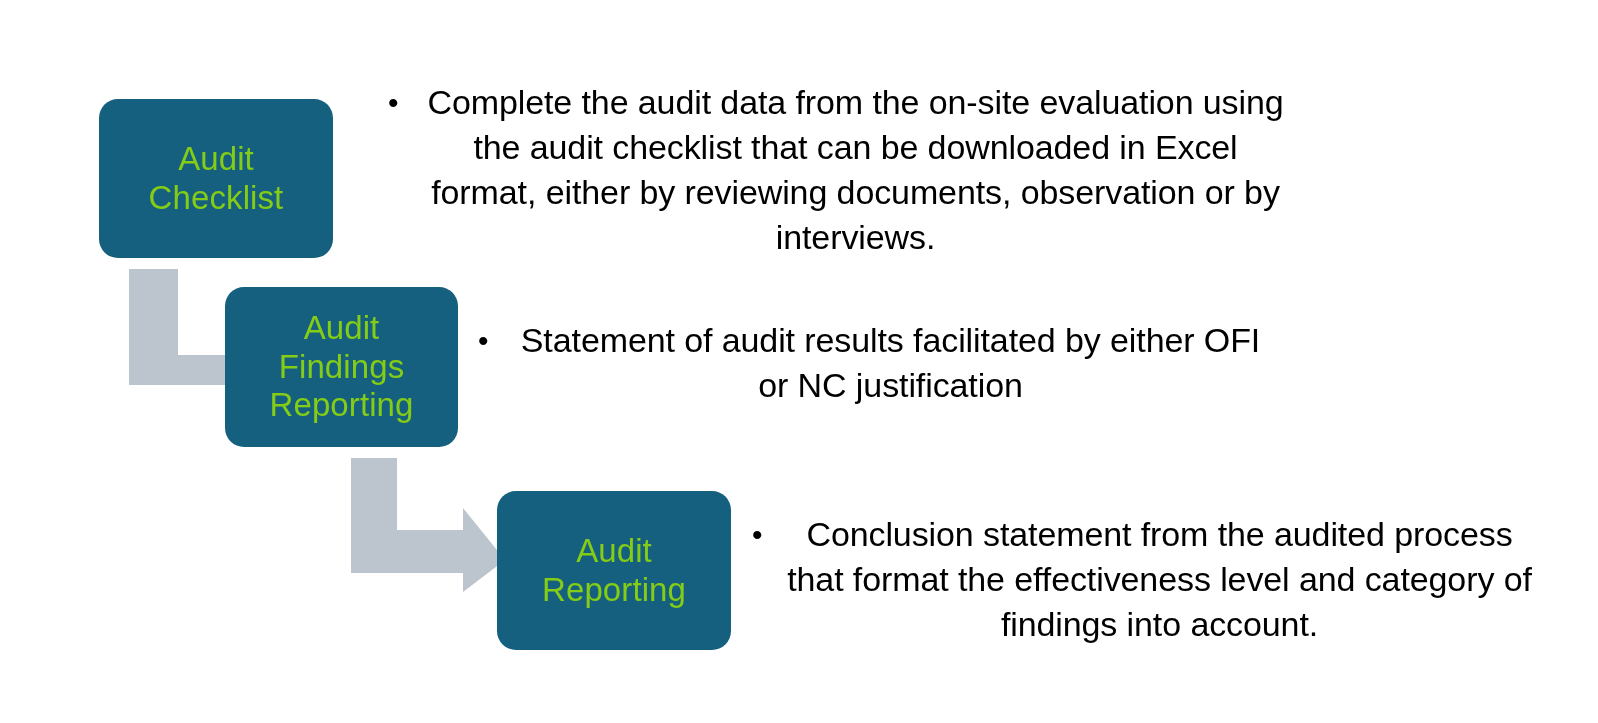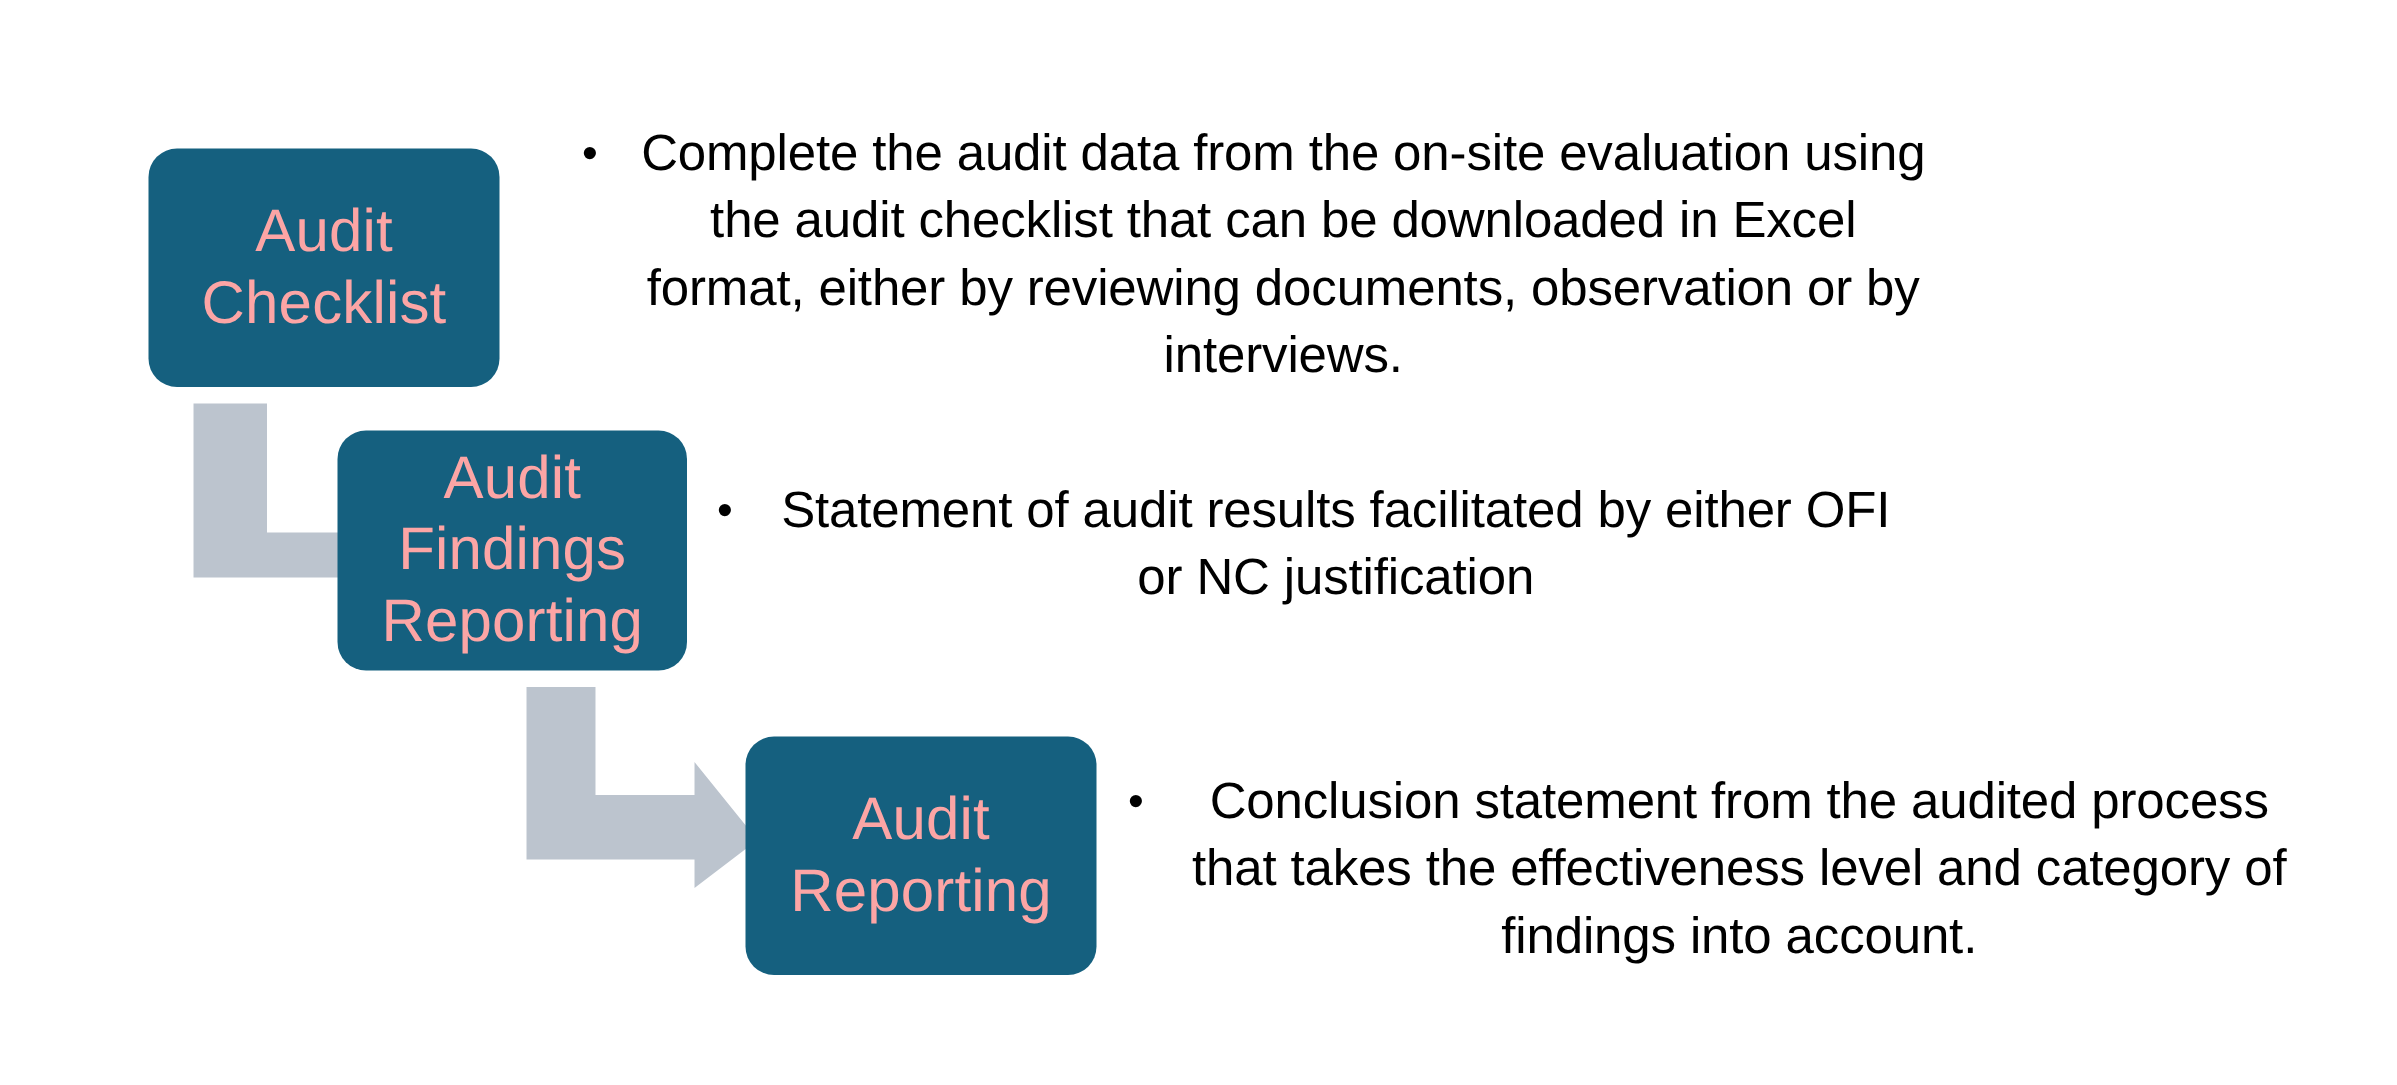--- a/index.html
+++ b/index.html
@@ -18,28 +18,28 @@
     height: 723px;
     background: #ffffff;
     overflow: hidden;
   }
 
   
   .proc-box {
     position: absolute;
     background: #15607F;
     border-radius: 19px;
-    color: #fca5a5;
+    color: #84cc16;
     display: flex;
     align-items: center;
     justify-content: center;
     text-align: center;
     box-sizing: border-box;
     line-height: 1.18;
-    font-size: 40px;
+    font-size: 33px;
     font-weight: 400;
     letter-spacing: 0.1px;
     padding: 9px 10px;
   }
   .proc-box .box-label {
     display: block;
     white-space: pre-line;
   }
 
   #box-audit-checklist   { left: 99px;  top: 99px;  width: 234px; height: 159px; }
@@ -122,17 +122,17 @@
   <div id="bullet-findings" class="bullet-block">
     <div class="bullet-row">
       <span class="bullet-dot">•</span>
       <span class="bullet-text">Statement of audit results facilitated by either OFI or NC justification</span>
     </div>
   </div>
 
   <div id="bullet-reporting" class="bullet-block">
     <div class="bullet-row">
       <span class="bullet-dot">•</span>
-      <span class="bullet-text">Conclusion statement from the audited process that takes the effectiveness level and category of findings into account.</span>
+      <span class="bullet-text">Conclusion statement from the audited process that format the effectiveness level and category of findings into account.</span>
     </div>
   </div>
 
 </div>
 
 </body></html>

